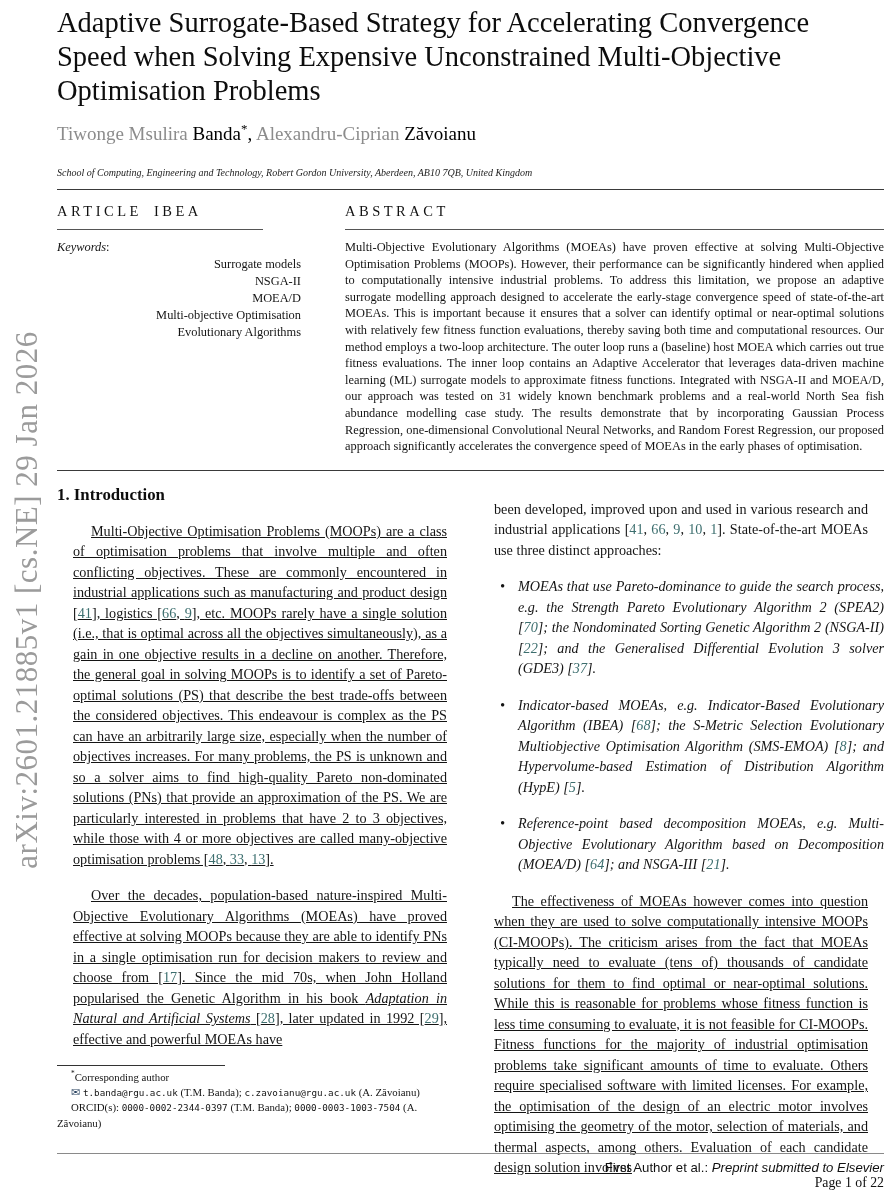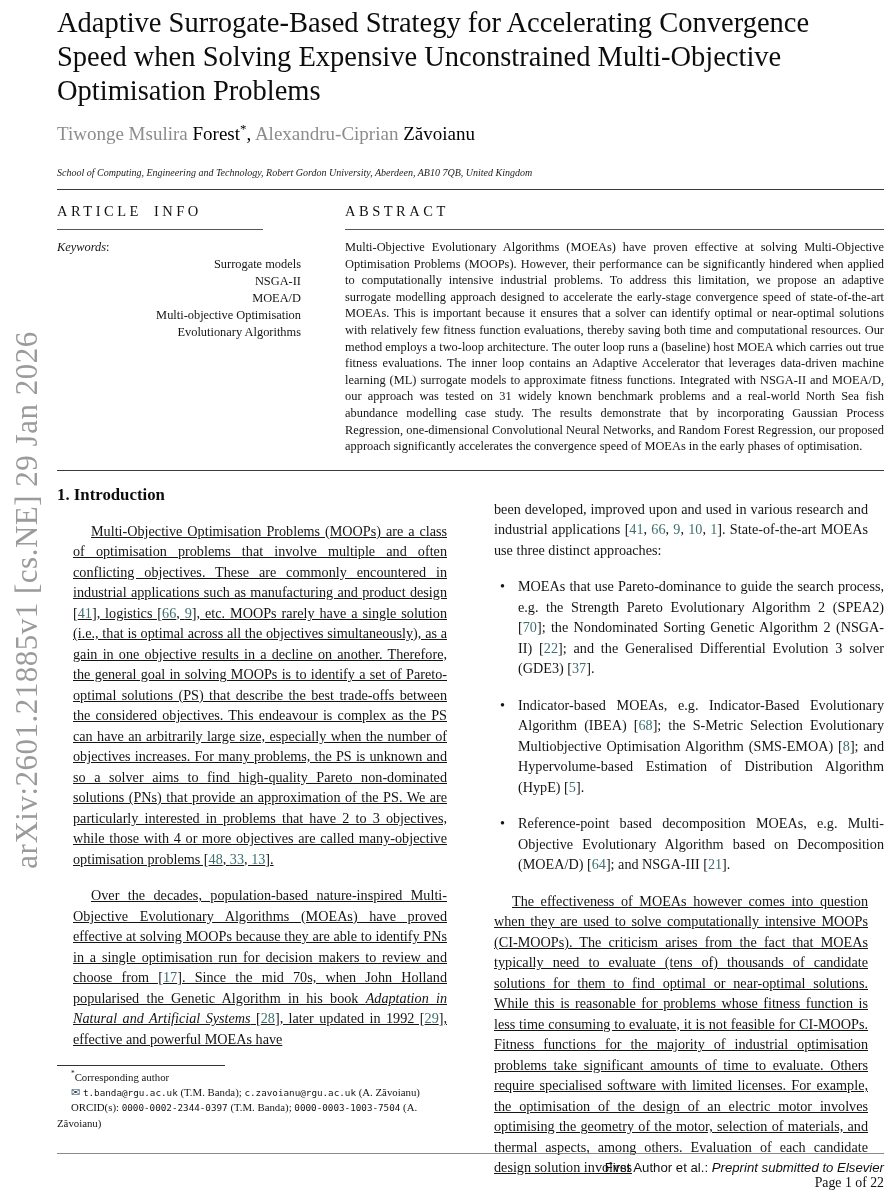--- a/index.html
+++ b/index.html
@@ -27,21 +27,21 @@
   .kw-label{margin-top:9px;font-size:12.4px;line-height:16.9px;}
   .kw{font-size:12.4px;line-height:16.9px;text-align:right;}
   .abs-text{margin:9px 0 0 0;font-size:12.4px;line-height:16.6px;text-align:justify;}
   .rule-mid{margin-top:15px;}
   .columns{display:flex;gap:15px;margin-top:12px;}
   .col-left,.col-right{width:406px;flex:none;}
   h2{margin:2px 0 10px 0;font-size:16.8px;font-weight:bold;color:#0d0d0d;}
   .body-p{margin:16px;font-size:14.2px;line-height:20.5px;text-align:justify;}
   .indent{text-indent:18px;text-decoration:underline;}
   .col-right ul{list-style:none;margin:13px 0 12px 0;padding:0 0 0 22px;}
-  .col-right li{position:relative;margin:16px 0 13px 18px;font-size:14.2px;line-height:20.5px;text-align:justify;}
+  .col-right li{position:relative;margin:16px 0 13px 18px;font-size:14.2px;line-height:20.5px;text-align:justify;font-style:italic;}
   .col-right li::before{content:"\2022";position:absolute;left:-18px;top:0;font-size:14.2px;}
   .footnote{margin-top:7px;font-size:10.8px;line-height:14.6px;}
   .fn-rule{width:168px;border-top:1px solid #333;margin-bottom:4px;}
   .fn-line{margin:0;text-indent:14px;}
   .mail-icon{color:var(--mail);font-size:11px;}
   .seg-c{color:var(--cite);}
   .seg-i{font-style:italic;}
   .seg-g{color:var(--muted);}
   .seg-m{font-family:"DejaVu Sans Mono",monospace;font-size:0.86em;}
   .seg-sup{vertical-align:super;font-size:0.68em;line-height:0;}
@@ -56,29 +56,29 @@
 <body>
 
 <div class="page">
 
   <div class="watermark">arXiv:2601.21885v1  [cs.NE]  29 Jan 2026</div>
 
   <div class="content">
 
     <h1>Adaptive Surrogate-Based Strategy for Accelerating Convergence Speed when Solving Expensive Unconstrained Multi-Objective Optimisation Problems</h1>
 
-    <div class="authors"><span class="seg-g">Tiwonge Msulira </span><span>Forest</span><span class="seg-sup">*</span><span>,  </span><span class="seg-g">Alexandru-Ciprian </span><span>Zăvoianu</span></div>
+    <div class="authors"><span class="seg-g">Tiwonge Msulira </span><span>Banda</span><span class="seg-sup">*</span><span>,  </span><span class="seg-g">Alexandru-Ciprian </span><span>Zăvoianu</span></div>
 
     <div class="affiliation">School of Computing, Engineering and Technology, Robert Gordon University, Aberdeen, AB10 7QB, United Kingdom</div>
 
     <div class="rule rule-top"></div>
 
     <div class="info-abs">
       <div class="info-col">
-        <div class="col-heading">ARTICLE INFO</div>
+        <div class="col-heading">ARTICLE IBEA</div>
         <div class="heading-rule"></div>
         <div class="kw-label"><span class="seg-i">Keywords</span><span>:</span></div>
         <div class="kw">Surrogate models</div>
         <div class="kw">NSGA-II</div>
         <div class="kw">MOEA/D</div>
         <div class="kw">Multi-objective Optimisation</div>
         <div class="kw">Evolutionary Algorithms</div>
       </div>
       <div class="abs-col">
         <div class="col-heading">ABSTRACT</div>

